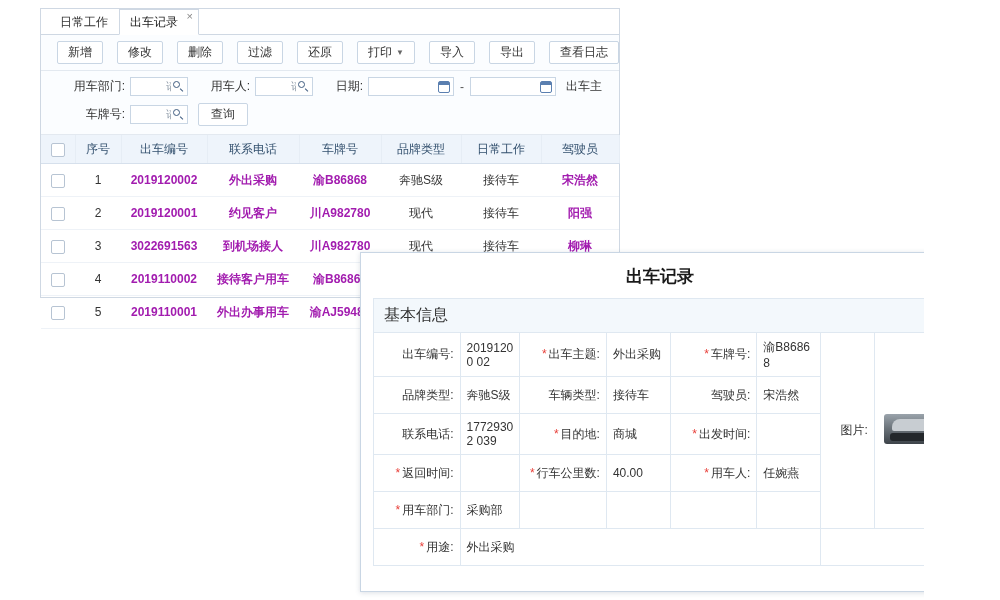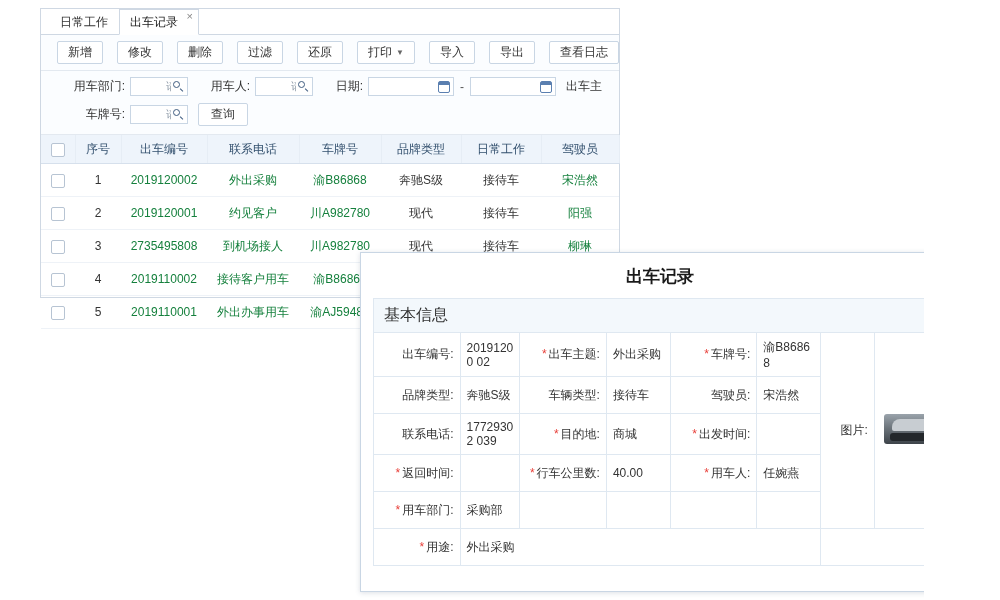--- a/index.html
+++ b/index.html
@@ -188,21 +188,21 @@
   }
   .grid td {
     font-size: 12px;
     color: #333;
     height: 30px;
     border-bottom: 1px solid #eef2f7;
     text-align: center;
     overflow: hidden;
     white-space: nowrap;
   }
-  .grid td.link, .grid td.name { color: #15803d; }
+  .grid td.link, .grid td.name { color: #a21caf; font-weight: bold; }
   .cbx {
     width: 12px; height: 12px;
     border: 1px solid #b7c4d3;
     border-radius: 2px;
     display: inline-block;
     background: #fff;
     vertical-align: middle;
   }
 
   
@@ -393,21 +393,21 @@
           <td class="link">2019120001</td>
           <td class="link">约见客户</td>
           <td class="link">川A982780</td>
           <td>现代</td>
           <td>接待车</td>
           <td class="name">阳强</td>
         </tr>
         <tr>
           <td><span class="cbx"></span></td>
           <td>3</td>
-          <td class="link">2735495808</td>
+          <td class="link">3022691563</td>
           <td class="link">到机场接人</td>
           <td class="link">川A982780</td>
           <td>现代</td>
           <td>接待车</td>
           <td class="name">柳琳</td>
         </tr>
         <tr>
           <td><span class="cbx"></span></td>
           <td>4</td>
           <td class="link">2019110002</td>

